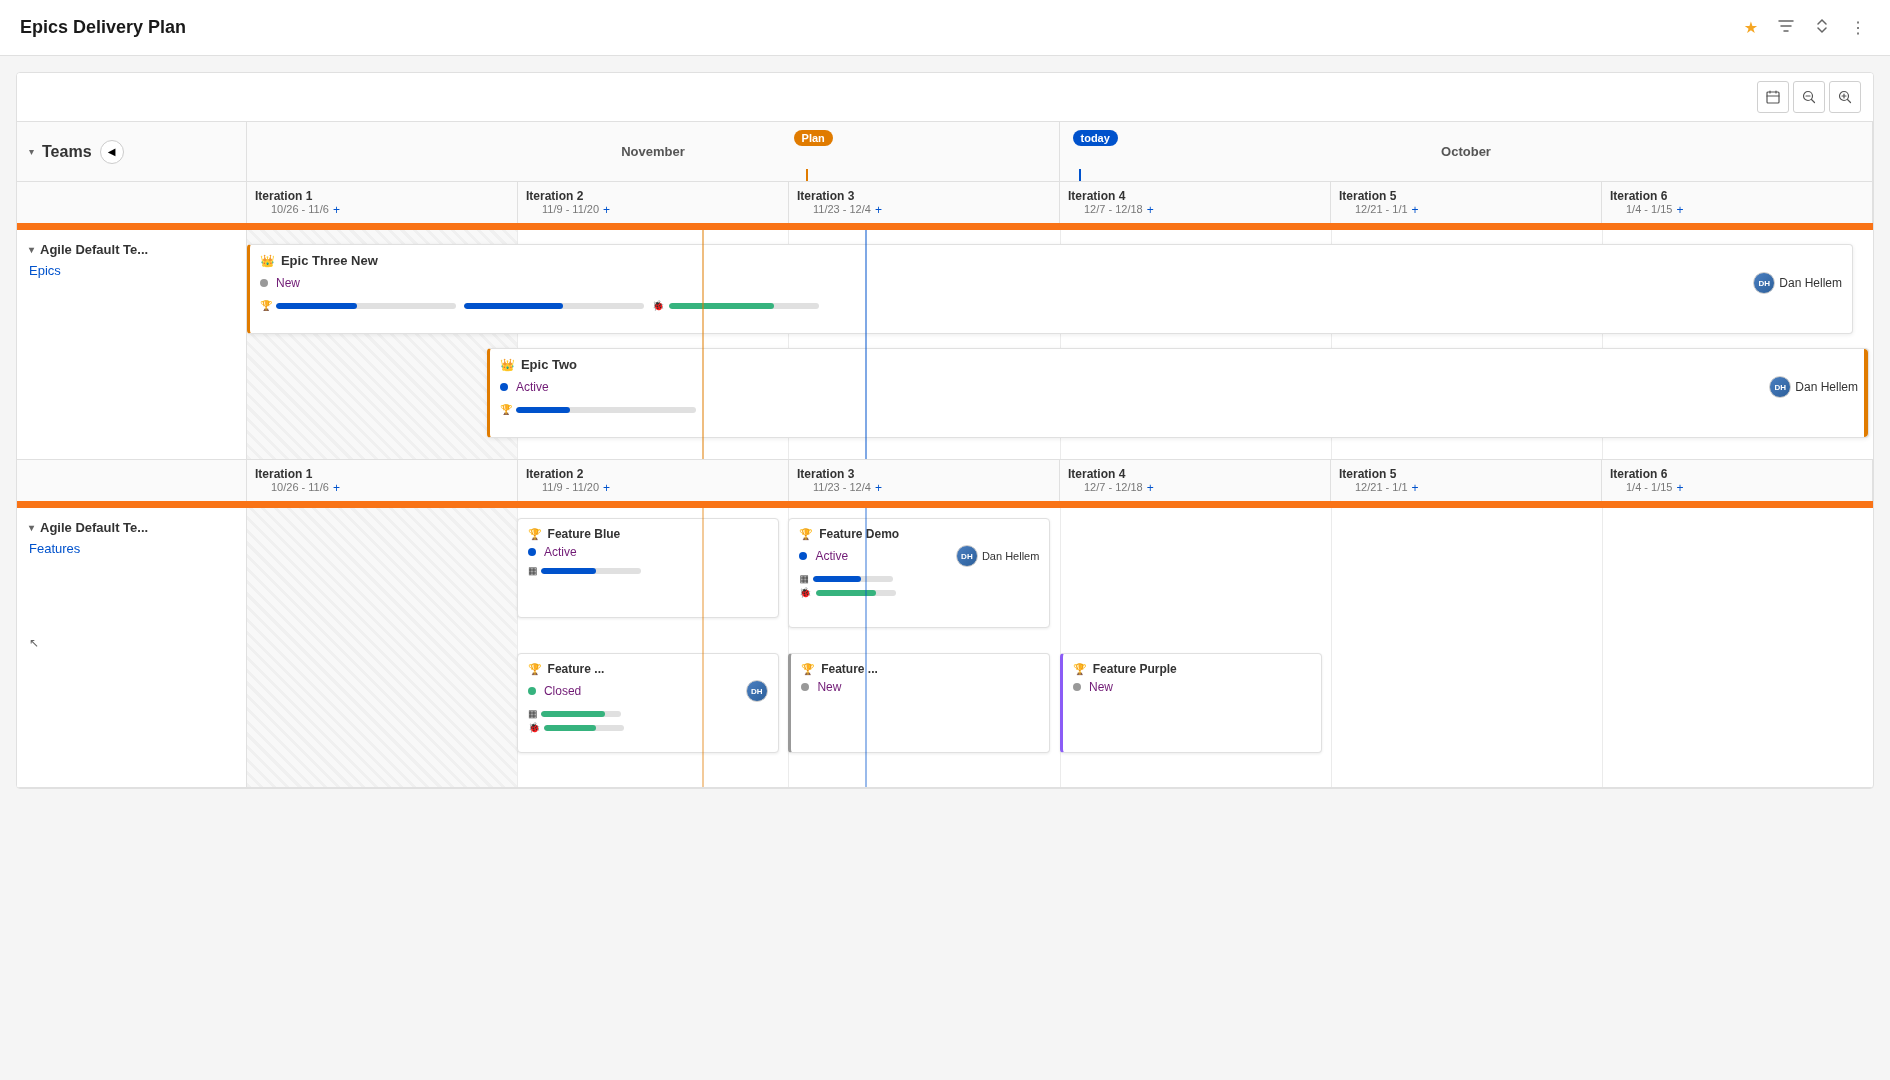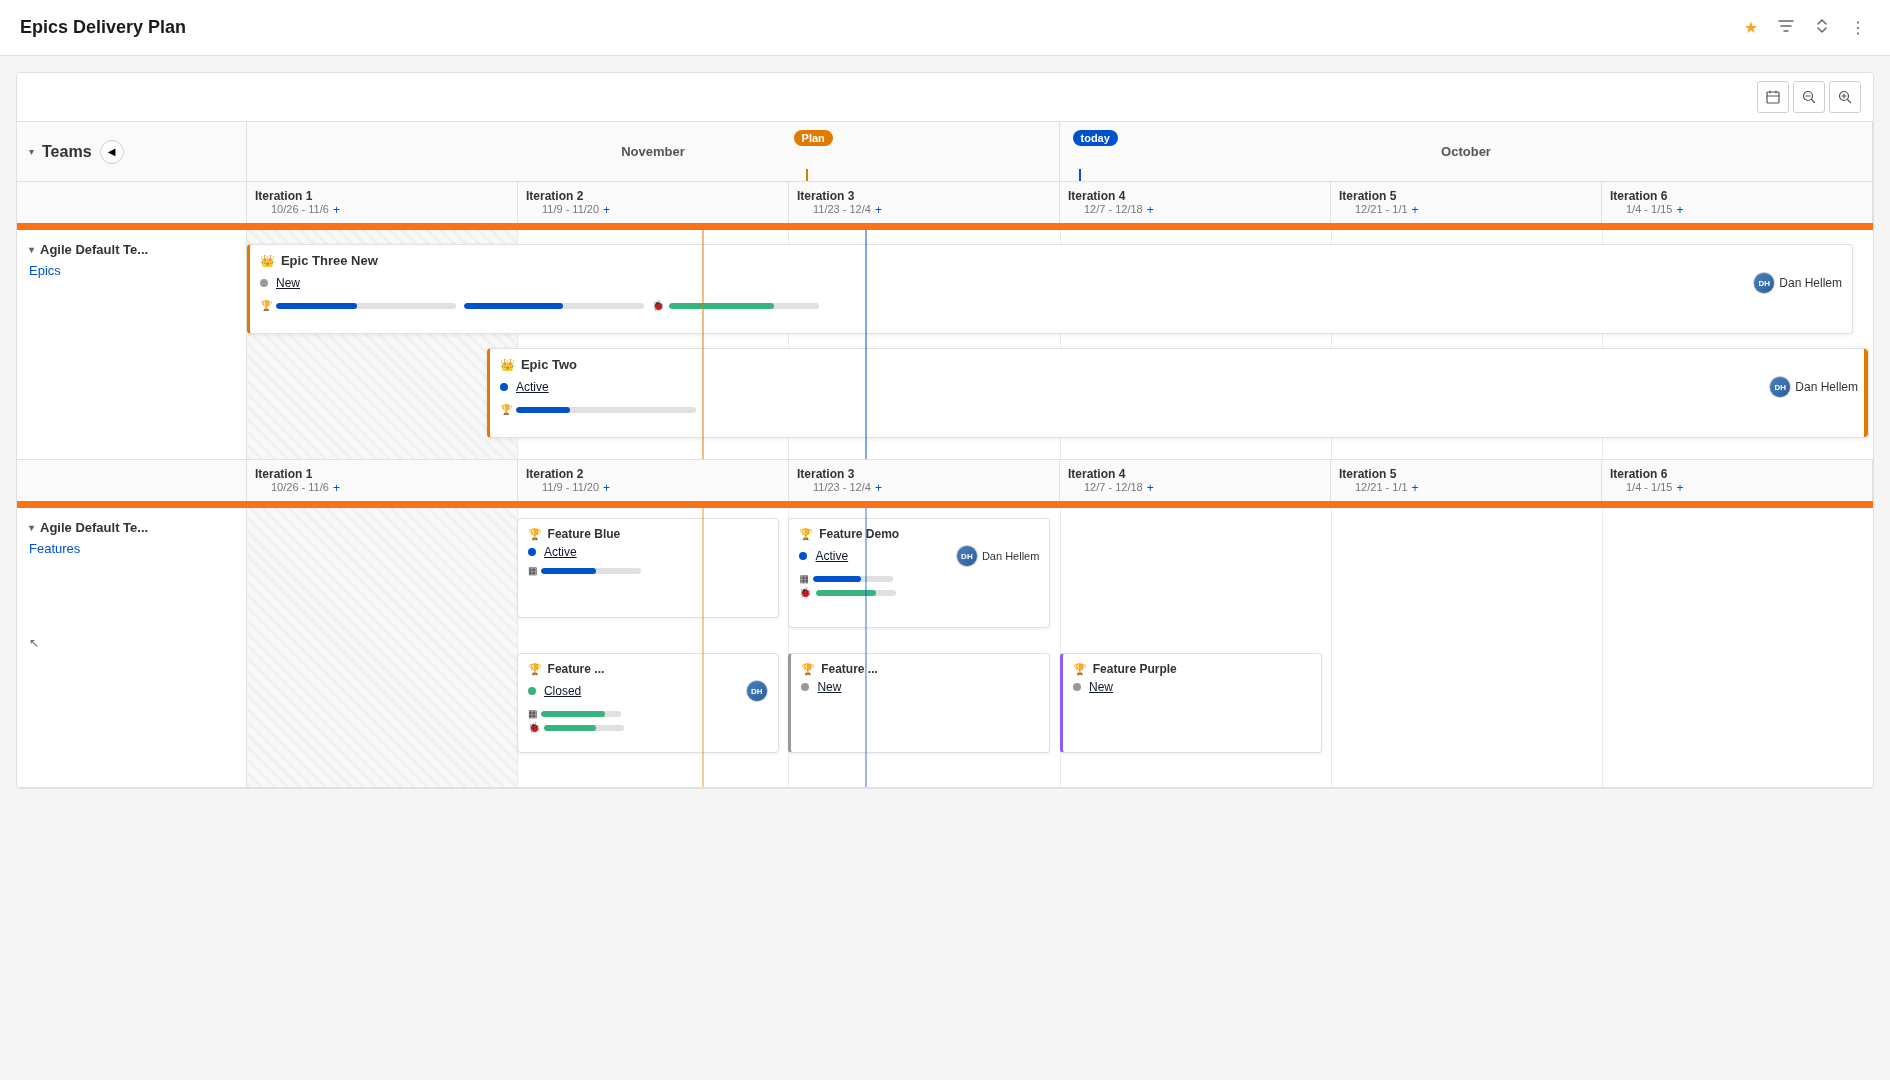--- a/index.html
+++ b/index.html
@@ -133,21 +133,21 @@
       padding: 8px 10px;
       box-shadow: 0 1px 4px rgba(0,0,0,0.08);
     }
     .epic-card-title { display: flex; align-items: center; gap: 6px; font-weight: 600; font-size: 13px; margin-bottom: 4px; }
     .crown-icon { color: #f5a623; font-size: 12px; }
     .status-row { display: flex; align-items: center; gap: 8px; margin-bottom: 6px; }
     .status-dot { width: 8px; height: 8px; border-radius: 50%; display: inline-block; }
     .dot-blue { background: #0052cc; }
     .dot-gray { background: #999; }
     .dot-green { background: #36b37e; }
-    .status-text { font-size: 12px; color: #0f172a; text-decoration: underline; }
+    .status-text { font-size: 12px; color: #701a75; }
     .bar-container { display: flex; flex-direction: column; gap: 3px; }
     .bar-track { height: 6px; background: #e0e0e0; border-radius: 3px; position: relative; overflow: hidden; width: 100%; }
     .bar-fill { height: 100%; border-radius: 3px; }
     .bar-blue { background: #0052cc; }
     .bar-green { background: #36b37e; }
 
     .bar-row { display: flex; align-items: center; gap: 4px; }
     .bar-icon { font-size: 10px; }
 
     

